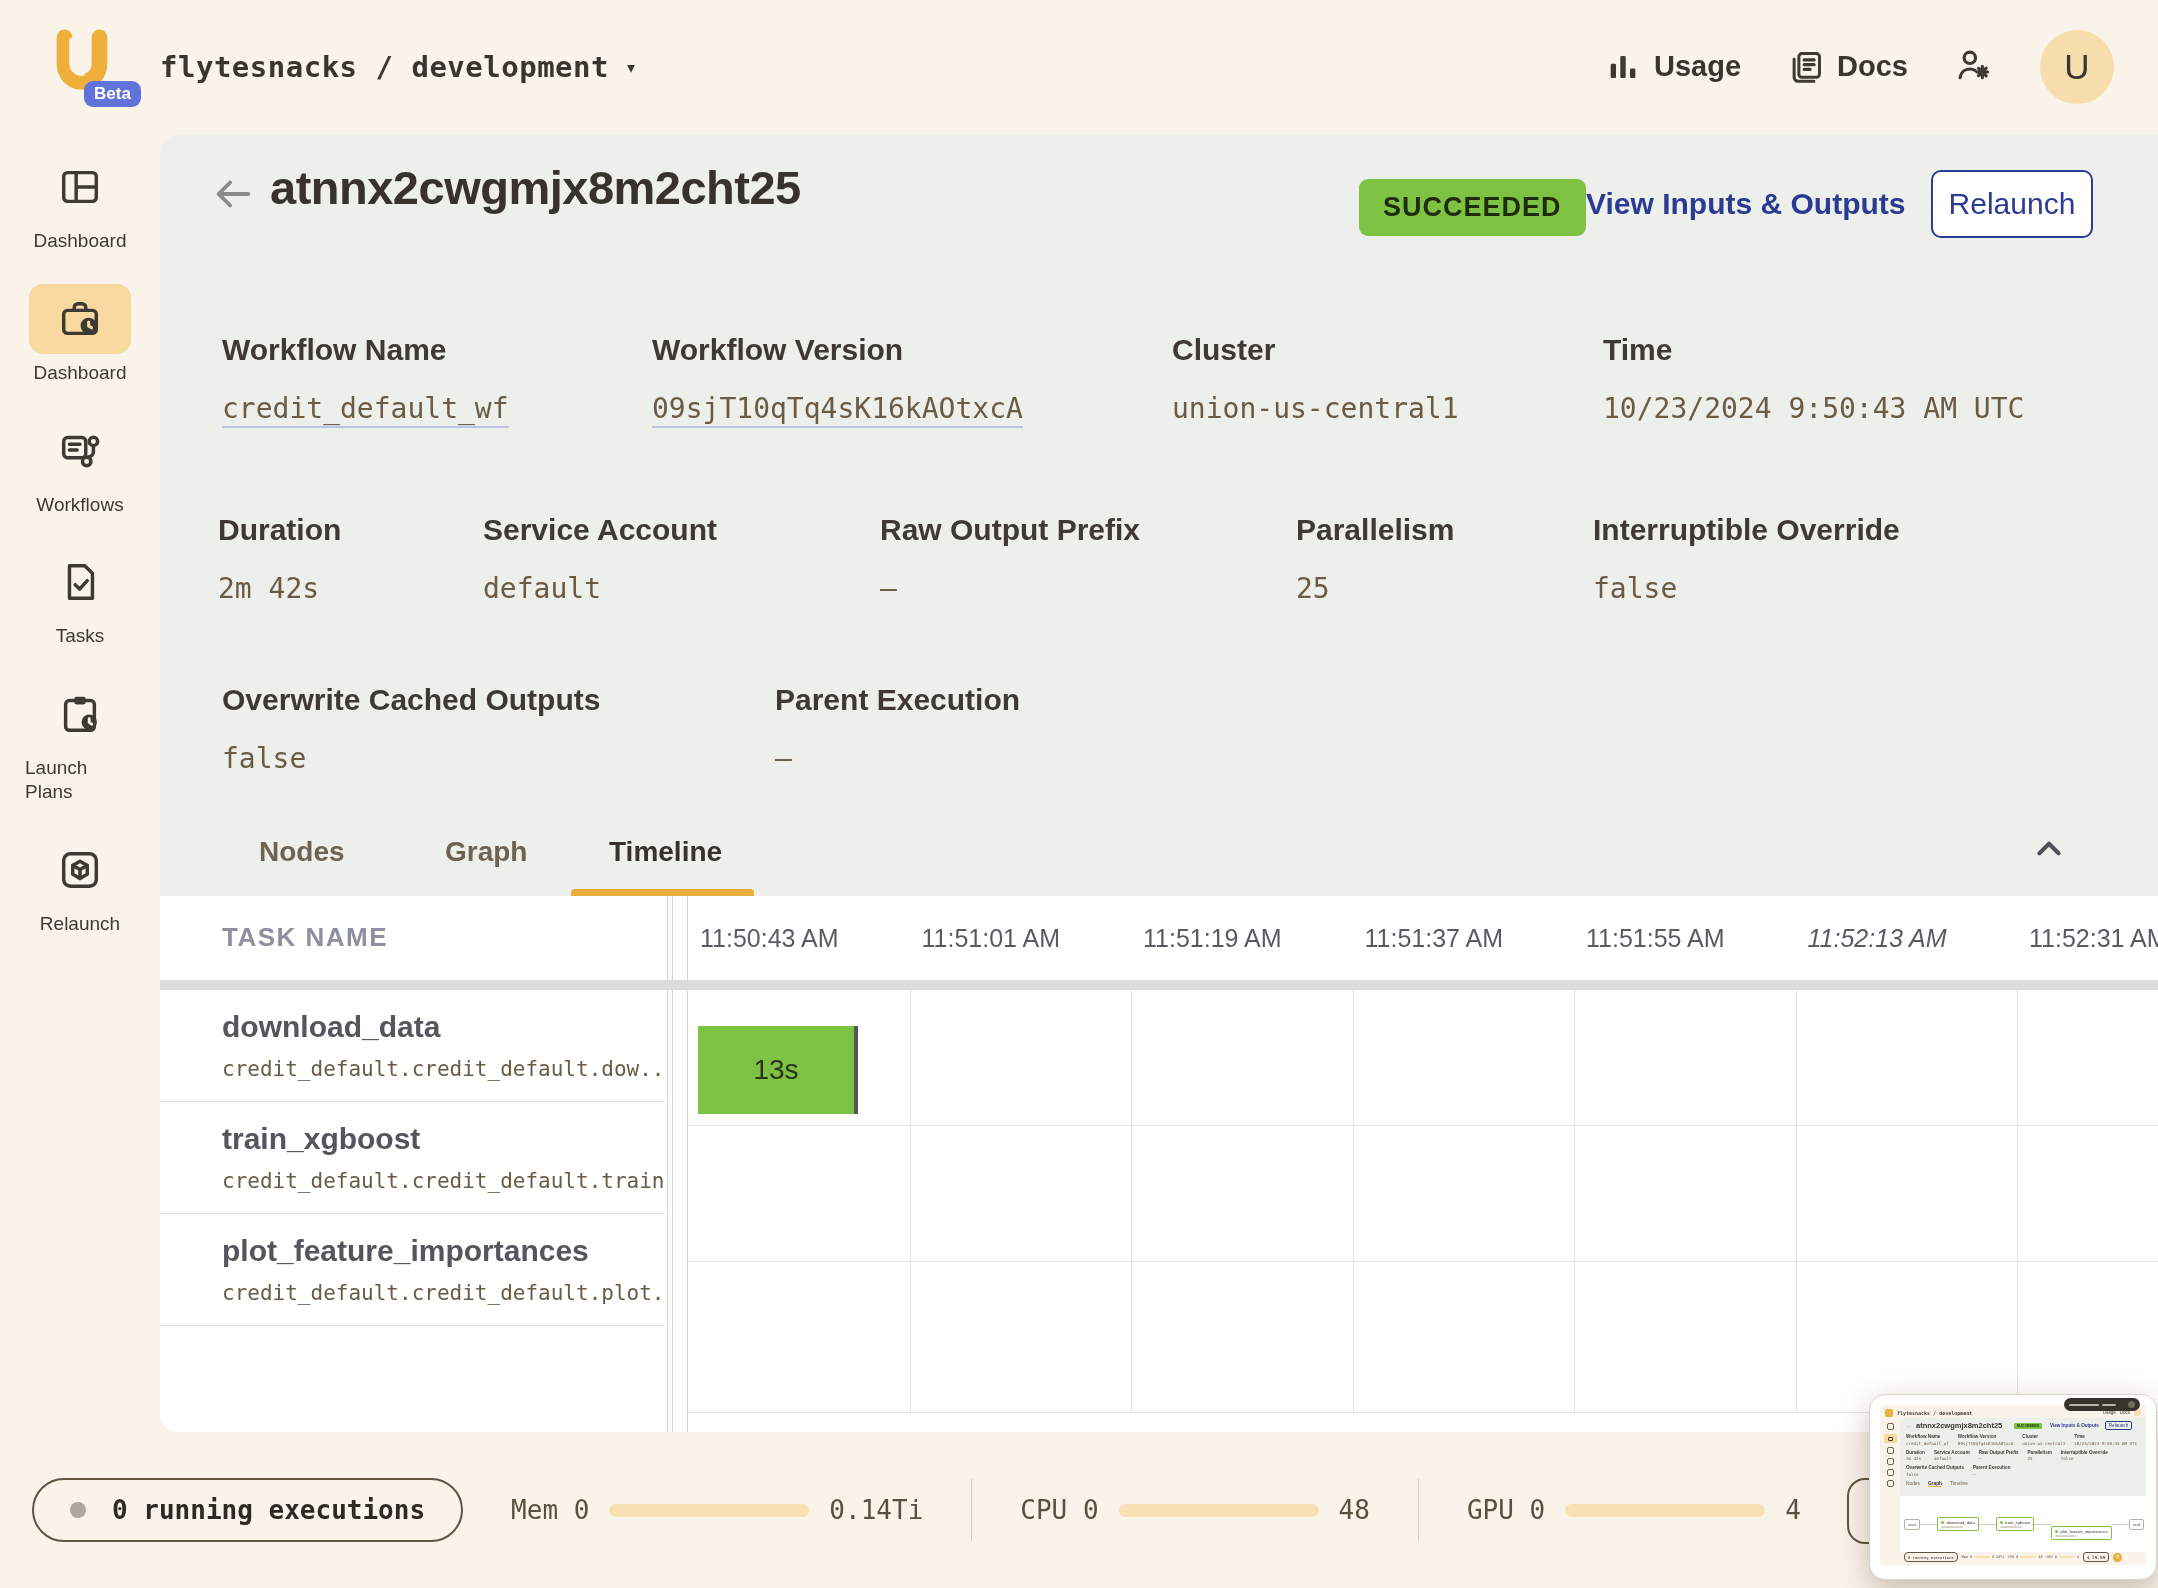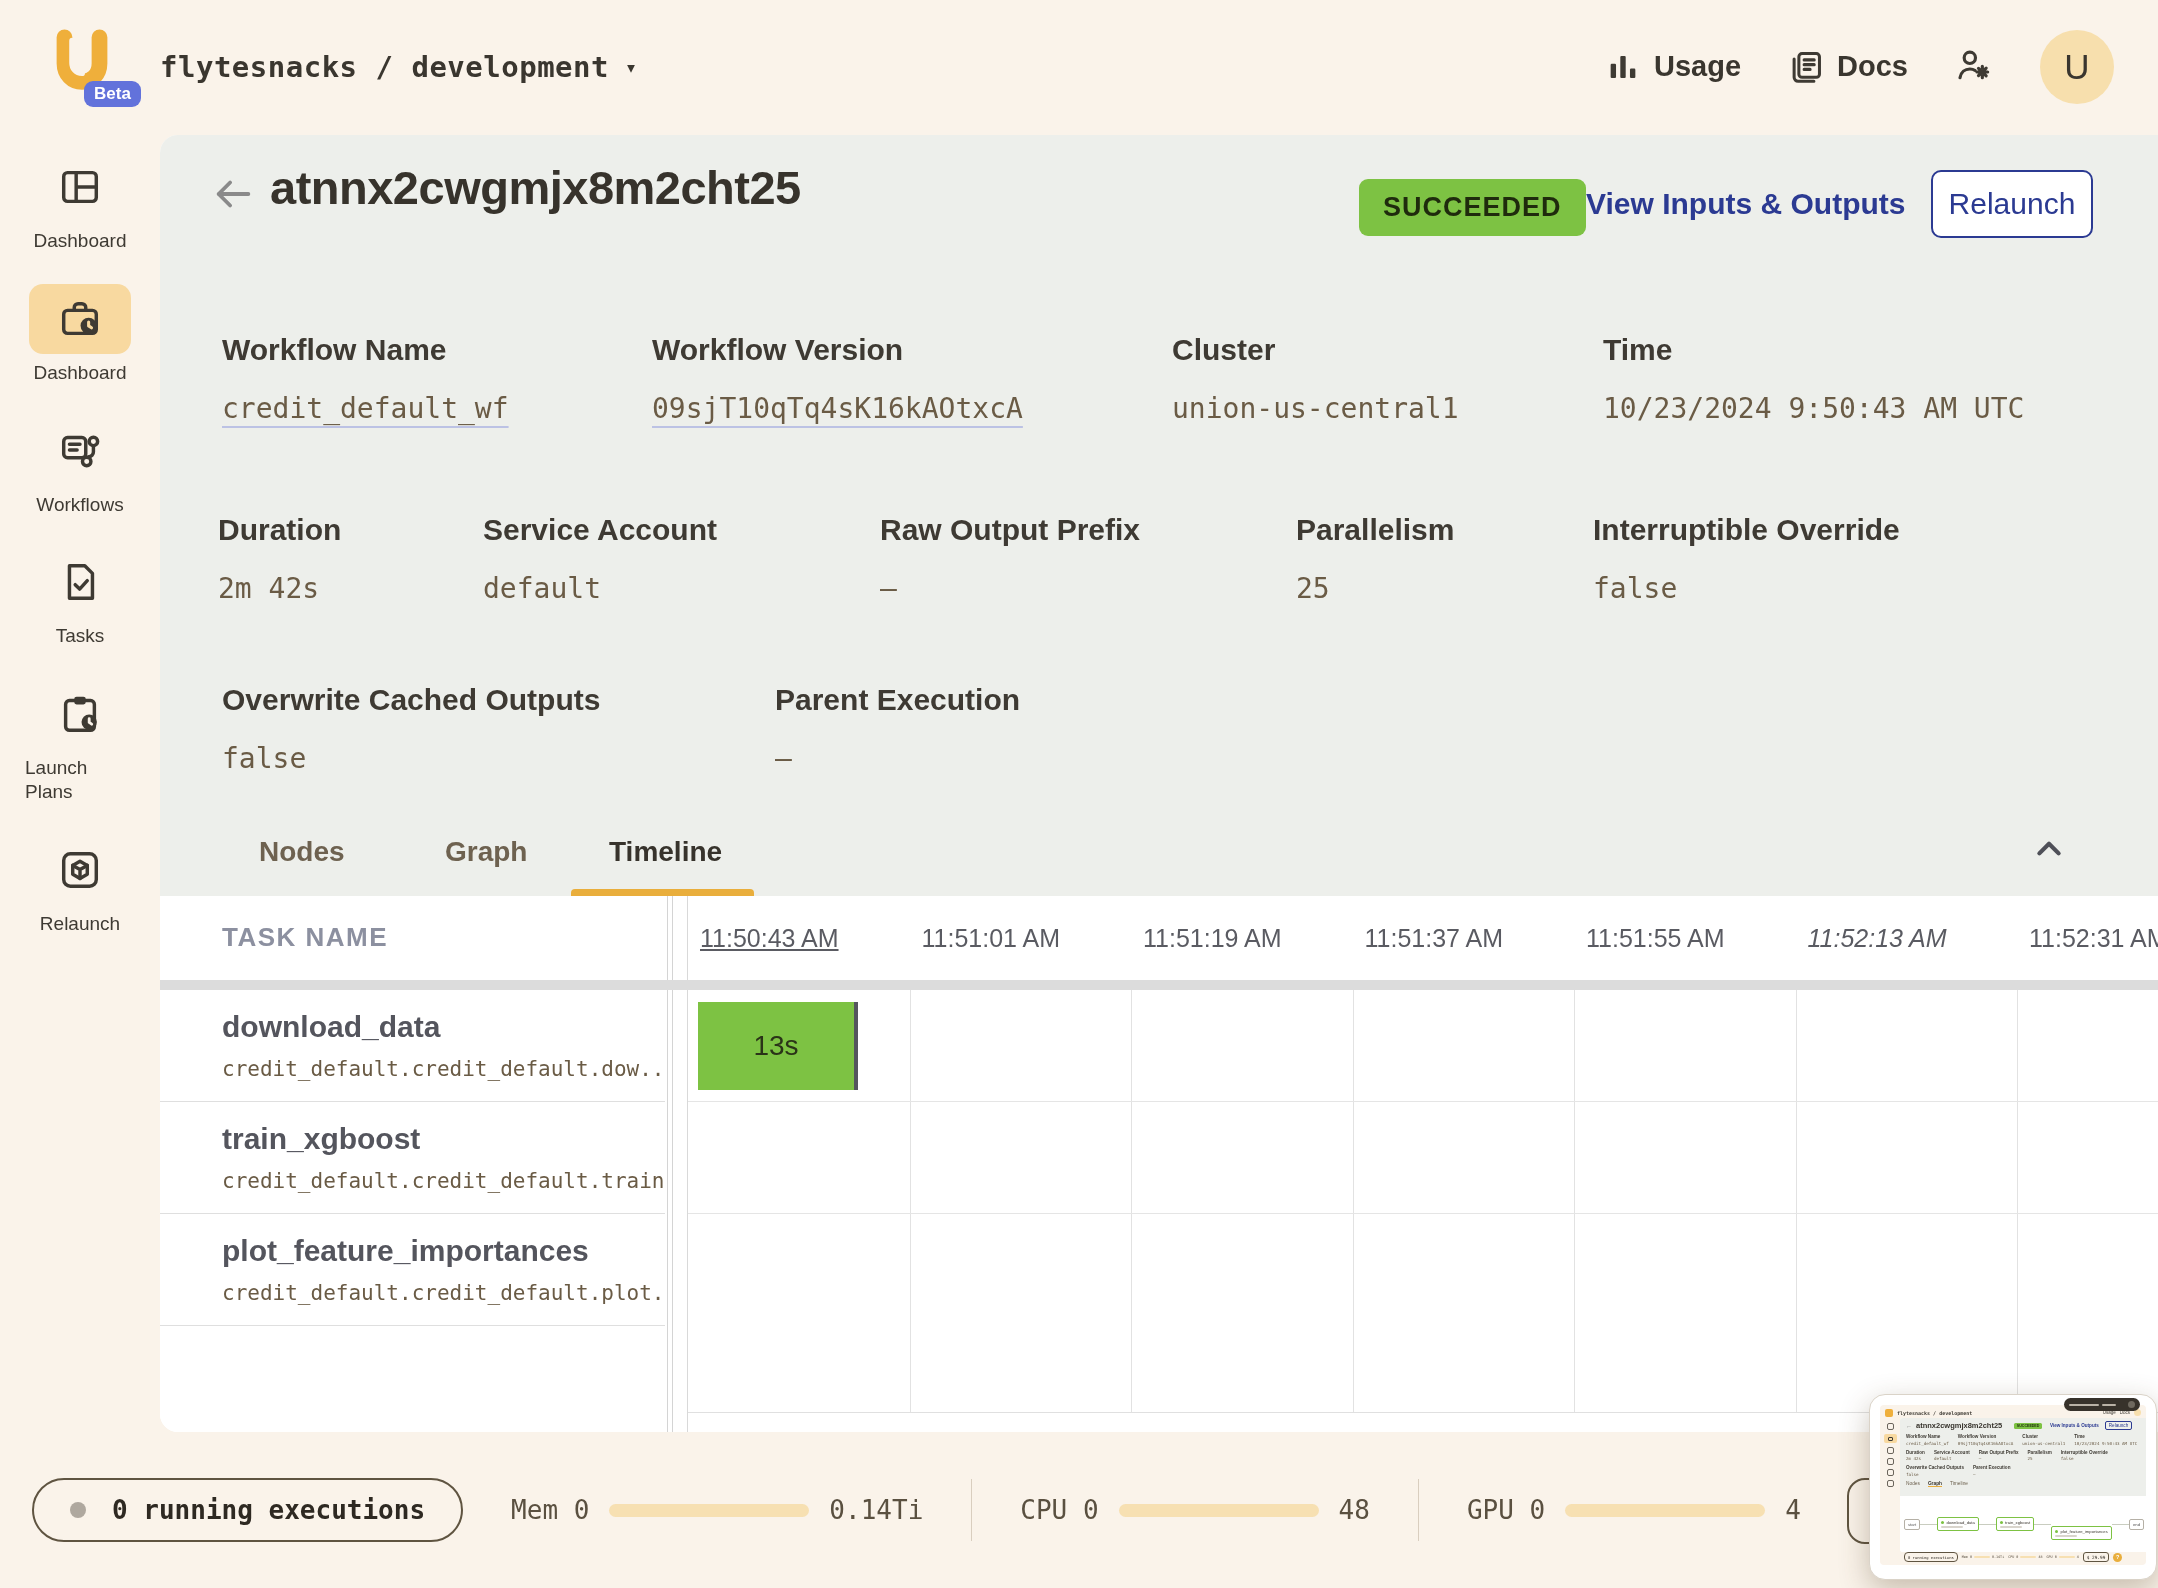--- a/index.html
+++ b/index.html
@@ -52,21 +52,21 @@
   .task-header { position:absolute; left:62px; top:26px; font-size:26px; font-weight:bold; letter-spacing:1.5px; color:var(--c-muted_header,#8C90A0); }
   .task-rows { position:absolute; left:0; top:94px; width:100%; }
   .task-row { height:112px; padding:20px 20px 0 62px; border-bottom:1px solid #DFDFDF; cursor:pointer; overflow:hidden; }
   .task-name { font-size:30px; font-weight:bold; color:#54555D; }
   .task-sub { margin-top:13px; font-family:"DejaVu Sans Mono",monospace; font-size:21px; color:var(--c-text_brown,#6A5B45); white-space:nowrap; }
   .splitter { position:absolute; left:507px; top:0; width:6px; height:536px; border-left:1px solid #D4D4D4; border-right:1px solid #D4D4D4; cursor:col-resize; }
   .chart { position:absolute; left:527px; top:0; right:0; height:536px; border-left:1px solid #D9D9D9; overflow:hidden; }
   .tick-label { position:absolute; top:28px; font-size:25px; color:#5A5B62; white-space:nowrap; }
   .chart-body { position:absolute; left:0; top:94px; right:0; height:423px; border-bottom:1px solid #E0E0E0; }
   .gridline { position:absolute; top:0; bottom:0; width:1px; background:var(--c-grid_line,#E2E2E2); }
-  .chart-row { position:relative; height:112px; border-bottom:1px solid #E5E5E5; }
+  .chart-row { position:relative; height:112px; border-bottom:1px solid #E5E5E5;margin-top:24px; }
   .bar { position:absolute; top:12px; height:88px; background:var(--c-green,#7DC243); color:#2A3318; font-size:28px; display:flex; align-items:center; cursor:pointer; }
   .bar.centered { justify-content:center; }
   .bar.leftlab { padding-left:30px; }
   .bar.endcap { border-right:4px solid #54555D; }
 
   
   .statusbar { position:absolute; left:0; top:1432px; width:2158px; height:156px; display:flex; align-items:center; padding-left:32px; }
   .running-pill { display:flex; align-items:center; gap:26px; height:64px; padding:0 36px; border:2px solid #5F5441; border-radius:33px; cursor:pointer; }
   .running-dot { width:16px; height:16px; border-radius:50%; background:#AFA89F; }
   .running-text { font-family:"DejaVu Sans Mono",monospace; font-size:26px; font-weight:bold; color:#2E2922; }
@@ -327,21 +327,21 @@
           <div class="gridline" style="left: 443px;"></div>
           <div class="gridline" style="left: 664.5px;"></div>
           <div class="gridline" style="left: 886px;"></div>
           <div class="gridline" style="left: 1107.5px;"></div>
           <div class="gridline" style="left: 1329px;"></div>
           <div class="chart-row">
             <div class="bar centered endcap" style="left: 10px; width: 160px;">13s</div>
           </div>
           <div class="chart-row"></div>
         </div>
-    <div class="tick-label" style="left: 12px; text-decoration: underline;">11:50:43 AM</div>
+    <div class="tick-label" style="left: 12px;">11:50:43 AM</div>
         <div class="tick-label" style="left: 233.5px; text-align: center;">11:51:01 AM</div>
         <div class="tick-label" style="left: 455px;">11:51:19 AM</div>
         <div class="tick-label" style="left: 676.5px;">11:51:37 AM</div>
         <div class="tick-label" style="left: 898px;">11:51:55 AM</div>
         <div class="tick-label" style="left: 1119.5px; font-style: italic;">11:52:13 AM</div>
         <div class="tick-label" style="left: 1341px;">11:52:31 AM</div>
       </div>
     <div class="tl-header-strip"></div>
   </section>
 </main>

